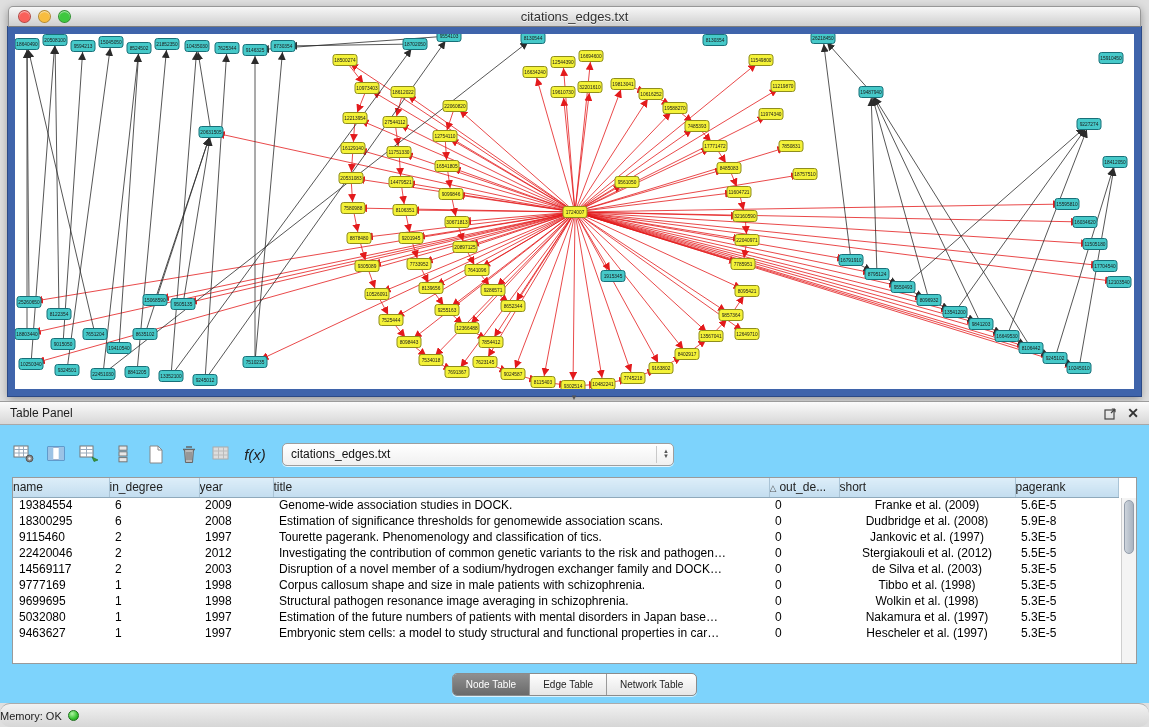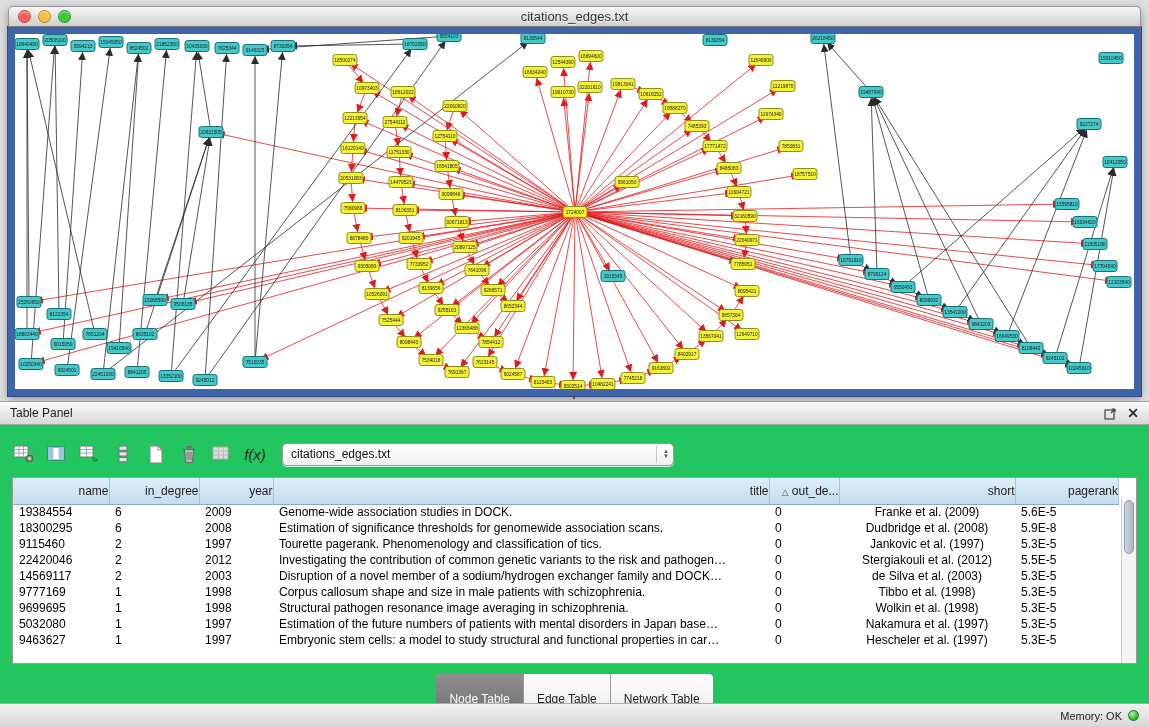--- a/index.html
+++ b/index.html
@@ -22,21 +22,21 @@
     text-shadow:0 1px 0 rgba(255,255,255,.7); }
   .canvas-frame { height:369px; border:7px solid #3f64ab; outline:1px solid #2c4a86; background:#fff; }
   #graph-svg { display:block; width:100%; height:100%; }
 
   
   .splitter-grip { position:absolute; left:566px; top:394px; font-size:9px; color:#555;
     width:16px; text-align:center; line-height:7px; }
 
   
   #table-panel { position:absolute; left:0; top:401px; width:1149px; height:302px;
-    background:#22c55e; border-top:1px solid #9c9c9c; }
+    background:#7dd3fc; border-top:1px solid #9c9c9c; }
   .panel-header { height:23px; background:linear-gradient(#fbfbfb,#d7d7d7);
     border-bottom:1px solid #a8a8a8; display:flex; align-items:center; padding:0 10px; }
   .panel-title { font-size:12px; color:#1d1d1d; }
   .panel-header-icons { margin-left:auto; display:flex; align-items:center; gap:10px; }
   .float-icon svg { display:block; }
   .close-icon { font-size:14px; font-weight:bold; color:#333; line-height:14px; cursor:default; }
 
   .toolbar { display:flex; align-items:center; gap:9px; margin:16px 0 10px 12px; height:26px; }
   .tool { width:24px; height:22px; display:flex; align-items:center; justify-content:center; }
   .tool svg { display:block; }
@@ -44,43 +44,43 @@
   .combo { width:392px; height:23px; margin-left:6px; background:linear-gradient(#ffffff,#f0f0f0);
     border:1px solid #9e9e9e; border-radius:5px; display:flex; align-items:center;
     padding:0 4px 0 8px; font-size:12px; color:#111; box-shadow:0 1px 0 rgba(255,255,255,.8); }
   .combo .stepper { margin-left:auto; display:flex; flex-direction:column; align-items:center;
     justify-content:center; padding-left:6px; border-left:1px solid #c9c9c9; height:17px; }
   .combo .stepper span { font-size:6px; line-height:5px; color:#555; }
 
   .table-wrap { position:relative; margin:0 12px; height:187px; background:#fff;
     border:1px solid #9a9a9a; overflow:hidden; }
   table { border-collapse:collapse; table-layout:fixed; width:1106px; }
-  thead th { height:26px; background:linear-gradient(#ddeef9,#c3ddef);
+  thead th { height:19px; background:linear-gradient(#ddeef9,#c3ddef);
     border-right:1px solid #aac4d6; border-bottom:1px solid #8fa9bb;
-    font-weight:normal; font-size:12px; color:#222; text-align:right; overflow:hidden; white-space:nowrap; }
+    font-weight:normal; font-size:12px; color:#222; text-align:left; overflow:hidden; white-space:nowrap; }
   thead th .sort { font-size:9px; color:#555; margin-right:3px; }
   tbody td { height:16px; font-size:12px; color:#000; padding:0 6px; white-space:nowrap;
     overflow:hidden; text-overflow:ellipsis; }
   tbody td:nth-child(6) { text-align:center; }
   .vscroll { position:absolute; top:20px; right:0; bottom:0; width:15px; background:#f4f4f4;
     border-left:1px solid #cfcfcf; }
   .vscroll .thumb { position:absolute; top:2px; left:2px; width:10px; height:54px; border-radius:6px;
     background:linear-gradient(90deg,#cdd4dc,#a9b3c0); border:1px solid #939dab; }
 
   .tabs { display:flex; justify-content:center; margin-top:9px; }
   .tab-group { display:flex; border:1px solid #8b8b8b; border-radius:5px; overflow:hidden;
     background:linear-gradient(#fefefe,#e6e6e6); box-shadow:0 1px 0 rgba(255,255,255,.7); }
-  .tab { padding:18px 13px; font-size:12px; color:#222; border-left:1px solid #9a9a9a; cursor:default; }
+  .tab { padding:5px 13px; font-size:10px; color:#222; border-left:1px solid #9a9a9a; cursor:default; }
   .tab:first-child { border-left:none; }
   .tab.active { background:linear-gradient(#8f8f8f,#6a6a6a); color:#fff; }
 
   
   #status-bar { position:absolute; left:0; top:703px; width:1149px; height:24px;
     background:linear-gradient(#f2f2f2,#d6d6d6); border-top:1px solid #ababab;
-    display:flex; align-items:center; justify-content:flex-end; padding-right:10px; gap:6px; }
+    display:flex; align-items:center; justify-content:flex-start; padding-right:10px; gap:6px;border-radius:10px; }
   #status-bar .mem-label { font-size:11px; color:#222; }
   .led { width:11px; height:11px; border-radius:50%;
     background:radial-gradient(circle at 35% 30%, #aef3a2, #35c32f 60%, #1f8c1c);
     border:1px solid #1c6f1a; }
 </style>
 </head>
 <body>
 
 <div id="network-window">
   <div class="titlebar">

